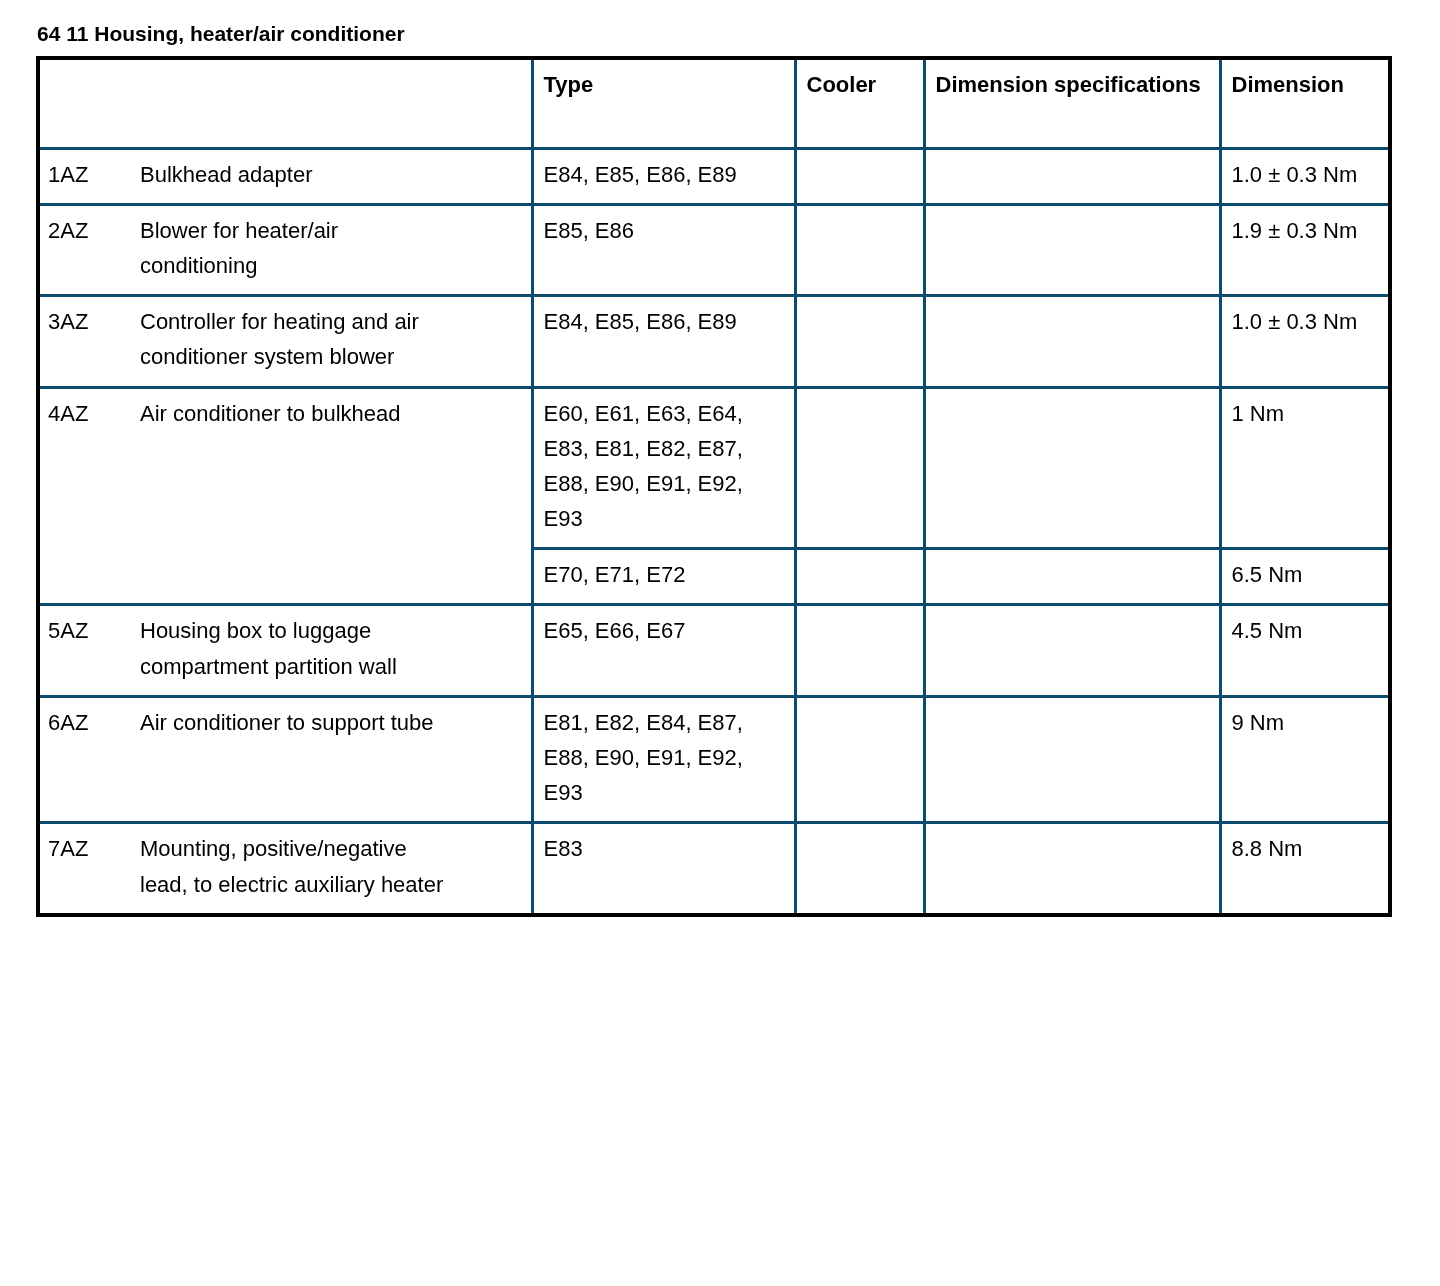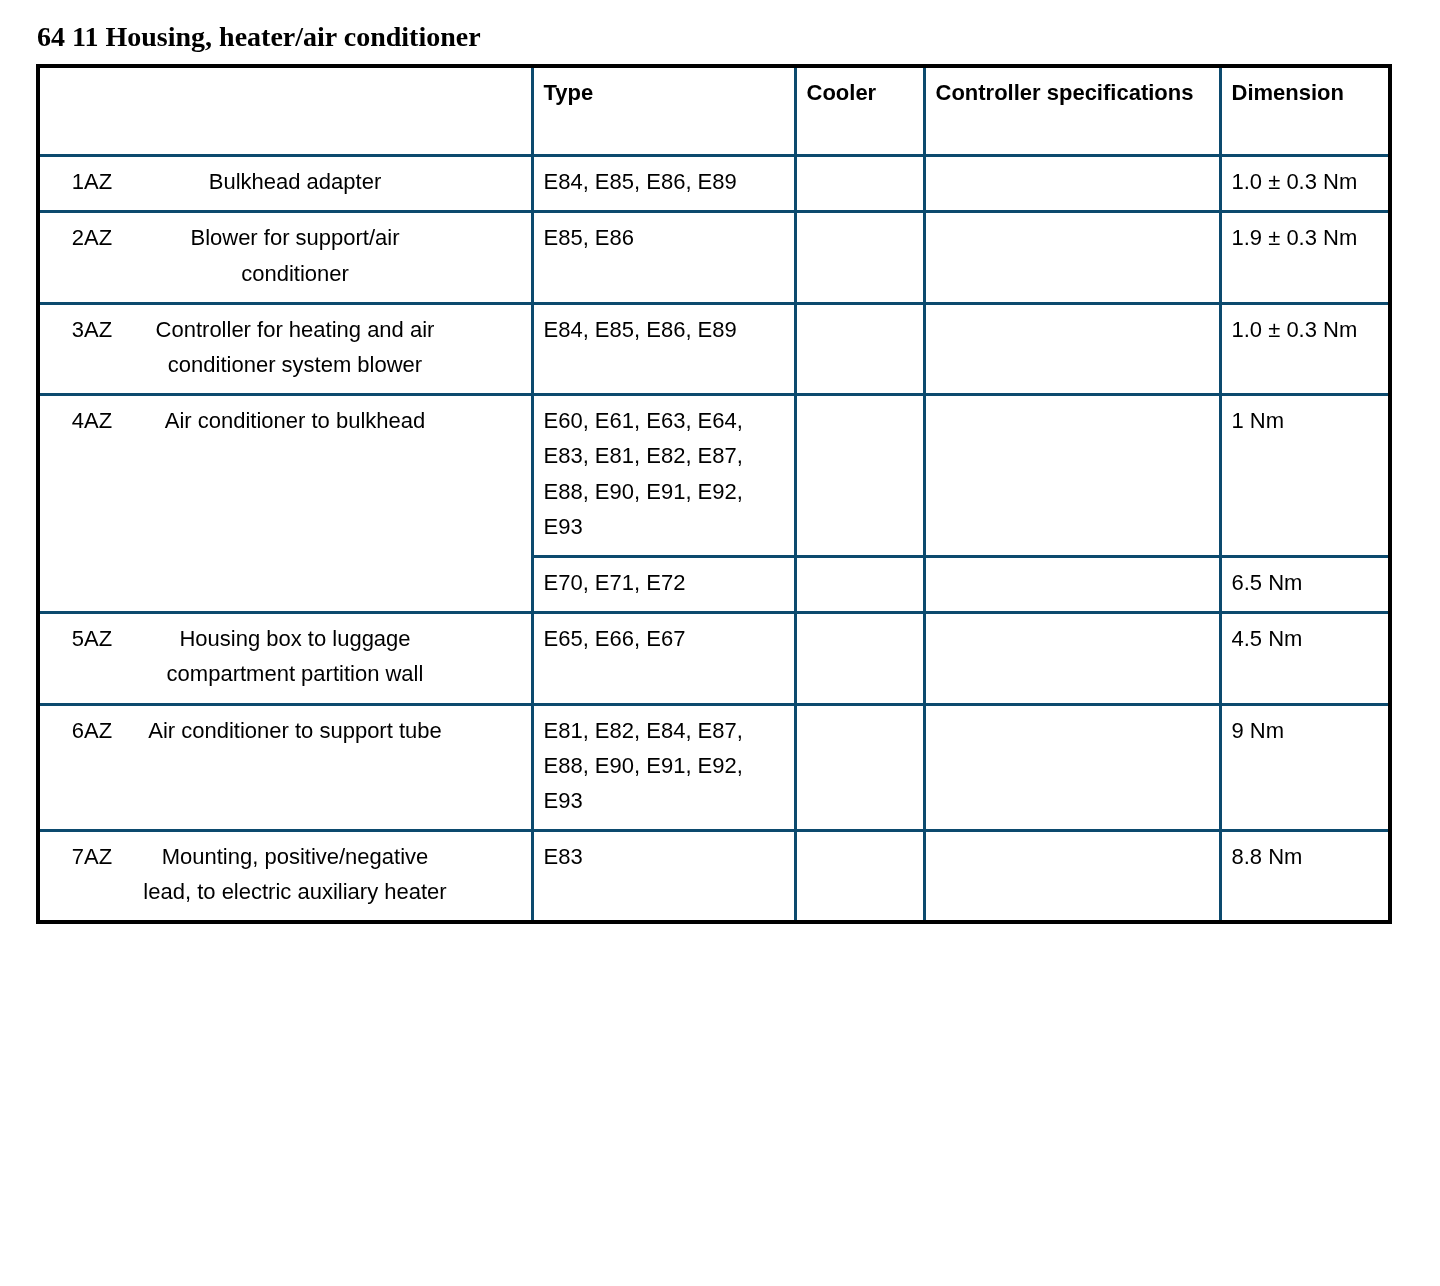--- a/index.html
+++ b/index.html
@@ -12,25 +12,24 @@
   }
   body {
     width: 1440px;
     min-height: 1286px;
     overflow: hidden;
   }
   .page {
     padding: 22px 36px 0 36px;
   }
   .title {
-    font-size: 28px;
+    font-size: 21px;
     font-weight: bold;
     margin: 0 0 11px 1px;
     line-height: 1.1;
-    font-family: Liberation Serif, serif;
   }
   table.spec-table {
     border-collapse: collapse;
     table-layout: fixed;
     width: 1352px;
     border: 4px solid #000;
   }
   col.col0 { width: 494px; }
   col.col1 { width: 263px; }
   col.col2 { width: 129px; }
@@ -43,21 +42,21 @@
     padding: 7px 10px 11px 10px;
     font-size: 22px;
     line-height: 1.6;
     word-wrap: break-word;
   }
   th {
     font-weight: bold;
     height: 90px;
   }
   td { font-weight: normal; height: 48px; }
-  .item-cell { padding-left: 8px; text-align: center; }
+  .item-cell { padding-left: 8px; }
   .item-code {
     float: left;
     width: 88px;
   }
   .item-desc {
     display: block;
     margin-left: 92px;
     width: 310px;
   }
 </style>
@@ -72,39 +71,39 @@
         <col class="col1">
         <col class="col2">
         <col class="col3">
         <col class="col4">
     </colgroup>
     <thead>
       <tr id="header-row">
           <th class="col0"></th>
           <th class="col1">Type</th>
           <th class="col2">Cooler</th>
-          <th class="col3">Controller specifications</th>
+          <th class="col3">Dimension specifications</th>
           <th class="col4">Dimension</th>
         </tr>
     </thead>
     <tbody id="table-body">
         <tr>
           <td class="col0 item-cell" rowspan="1">
             <span class="item-code">1AZ</span>
             <span class="item-desc">Bulkhead adapter</span>
           </td>
           <td class="col1">E84, E85, E86, E89</td>
           <td class="col2"></td>
           <td class="col3"></td>
           <td class="col4">1.0 ± 0.3 Nm</td>
         </tr>
         <tr>
           <td class="col0 item-cell" rowspan="1">
             <span class="item-code">2AZ</span>
-            <span class="item-desc">Blower for support/air conditioner</span>
+            <span class="item-desc">Blower for heater/air conditioning</span>
           </td>
           <td class="col1">E85, E86</td>
           <td class="col2"></td>
           <td class="col3"></td>
           <td class="col4">1.9 ± 0.3 Nm</td>
         </tr>
         <tr>
           <td class="col0 item-cell" rowspan="1">
             <span class="item-code">3AZ</span>
             <span class="item-desc">Controller for heating and air conditioner system blower</span>

